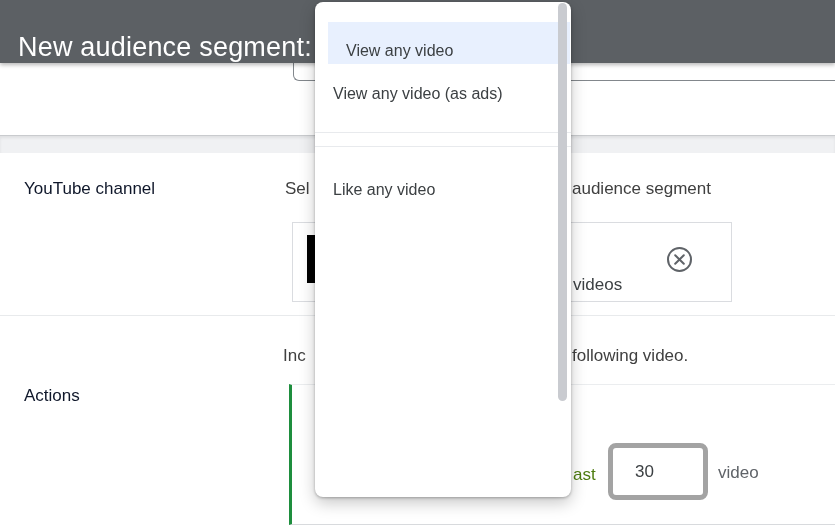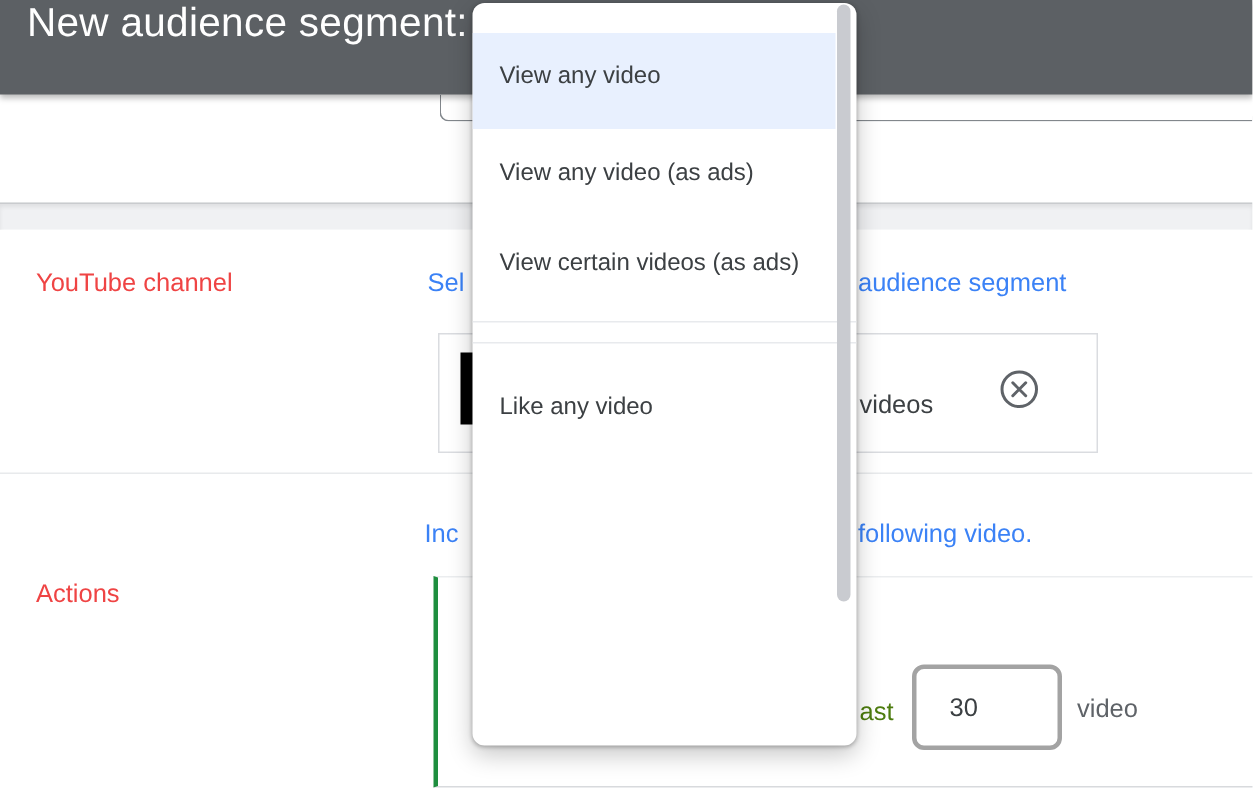--- a/index.html
+++ b/index.html
@@ -6,86 +6,87 @@
   body{
     width:835px;height:529px;position:relative;overflow:hidden;
     background:#ffffff;
     font-family:"Liberation Sans", sans-serif;
     -webkit-font-smoothing:antialiased;
   }
   
   .header{
     position:absolute;top:0;left:0;width:835px;height:63px;
     background:#5c6064;box-shadow:0 2px 4px rgba(0,0,0,.28);
-    z-index:2;display:flex;align-items:flex-start;box-sizing:border-box;padding-left:18px;
+    z-index:2;display:flex;align-items:flex-end;box-sizing:border-box;padding-left:18px;
   }
   .header-title{color:#ffffff;font-size:27px;letter-spacing:.2px;white-space:nowrap;}
 
   
   .field-remnant{
     position:absolute;left:293px;top:63px;right:0;height:17px;z-index:1;
     border-left:1px solid #82878c;border-bottom:1px solid #82878c;
     border-bottom-left-radius:6px;background:#fff;
   }
   .section-band{
     position:absolute;left:0;top:135px;width:835px;height:18px;z-index:1;
     background:#f0f1f3;border-top:1px solid #c9cbce;
     box-shadow:inset 0 2px 3px rgba(0,0,0,.07);box-sizing:border-box;
   }
   .row-divider{
     position:absolute;left:0;top:315px;width:835px;height:1px;background:#e8eaec;z-index:1;
   }
-  .row-label{position:absolute;font-size:17px;color:#ef4444;z-index:1;white-space:nowrap;}
+  .row-label{position:absolute;font-size:17px;color:#0f172a;z-index:1;white-space:nowrap;}
   .lbl-channel{left:24px;top:179px;}
   .lbl-actions{left:24px;top:346px;margin-top:40px;}
-  .desc{position:absolute;font-size:17px;color:#3b82f6;z-index:1;white-space:nowrap;}
+  .desc{position:absolute;font-size:17px;color:#404040;z-index:1;white-space:nowrap;}
   .desc-sel{left:285px;top:179px;}
   .desc-aud{left:572px;top:179px;}
   .desc-inc{left:283px;top:346px;}
   .desc-fol{left:572px;top:346px;}
 
   
   .chip-box{
     position:absolute;left:292px;top:222px;width:440px;height:80px;z-index:1;
     border:1px solid #dadce0;background:#fff;box-sizing:border-box;
   }
   .thumb{position:absolute;left:307px;top:235px;width:10px;height:48px;background:#000;z-index:1;}
-  .chip-text{position:absolute;left:573px;top:260px;font-size:17px;color:#3c4043;z-index:1;white-space:nowrap;}
+  .chip-text{position:absolute;left:573px;top:275px;font-size:17px;color:#3c4043;z-index:1;white-space:nowrap;}
   .chip-remove{position:absolute;left:666px;top:246px;width:27px;height:27px;z-index:1;cursor:pointer;}
 
   
   .action-card{
     position:absolute;left:289px;top:384px;right:-4px;height:141px;z-index:1;
     background:#fff;box-sizing:border-box;
     border-top:1px solid #ebedef;border-bottom:1px solid #d8dadd;border-right:1px solid #ebedef;
     border-left:3px solid #1e8e3e;
   }
   .lookback-ast{position:absolute;left:573px;top:465px;font-size:17px;color:#4d7c0f;z-index:1;}
   .lookback-input{
     position:absolute;left:608px;top:443px;width:100px;height:57px;z-index:1;
-    border:3px solid #a3a3a3;border-radius:8px;box-sizing:border-box;
+    border:5px solid #a3a3a3;border-radius:8px;box-sizing:border-box;
     font-family:"Liberation Sans", sans-serif;font-size:17px;color:#3c4043;
     padding:0 0 0 22px;background:#fff;outline:none;
   }
   .lookback-days{position:absolute;left:718px;top:463px;font-size:17px;color:#5f6368;z-index:1;}
 
   
   .menu{
     position:absolute;left:315px;top:2px;width:256px;height:495px;z-index:10;
     background:#fff;border-radius:8px;box-sizing:border-box;
     padding-top:20px;overflow:hidden;
     box-shadow:0 1px 3px rgba(0,0,0,.28), 0 6px 16px rgba(0,0,0,.22);
   }
   .menu-item{
     height:60px;line-height:60px;padding-left:18px;
     font-size:16px;color:#3c4043;white-space:nowrap;cursor:pointer;
   }
   .menu-item.selected{
-    height:64px;line-height:58px;background:#e8f0fe;width:calc(100% - 14px);
+    height:42px;line-height:58px;background:#e8f0fe;width:calc(100% - 14px);
     box-sizing:border-box;
+    margin-left:13px;
   }
   .menu-divider{height:1px;background:#e8eaed;margin:8px 0 13px 0;}
   .menu-scrollbar{
     position:absolute;top:1px;right:4px;width:9px;height:398px;
     background:#c9cbd0;border-radius:5px;
   }
 </style>
 </head>
 <body>
 
@@ -117,18 +118,17 @@
 <span class="desc desc-fol">following video.</span>
 
 <div class="action-card"></div>
 <span class="lookback-ast">ast</span>
 <input class="lookback-input" value="30" style="">
 <span class="lookback-days">video</span>
 
 <div class="menu">
   <div class="menu-item selected">View any video</div>
   <div class="menu-item">View any video (as ads)</div>
-  <div class="menu-item">View certain videos (as ads)</div>
   <div class="menu-divider"></div>
   <div class="menu-divider"></div>
   <div class="menu-item">Like any video</div>
   <div class="menu-scrollbar"></div>
 </div>
 
 </body></html>

